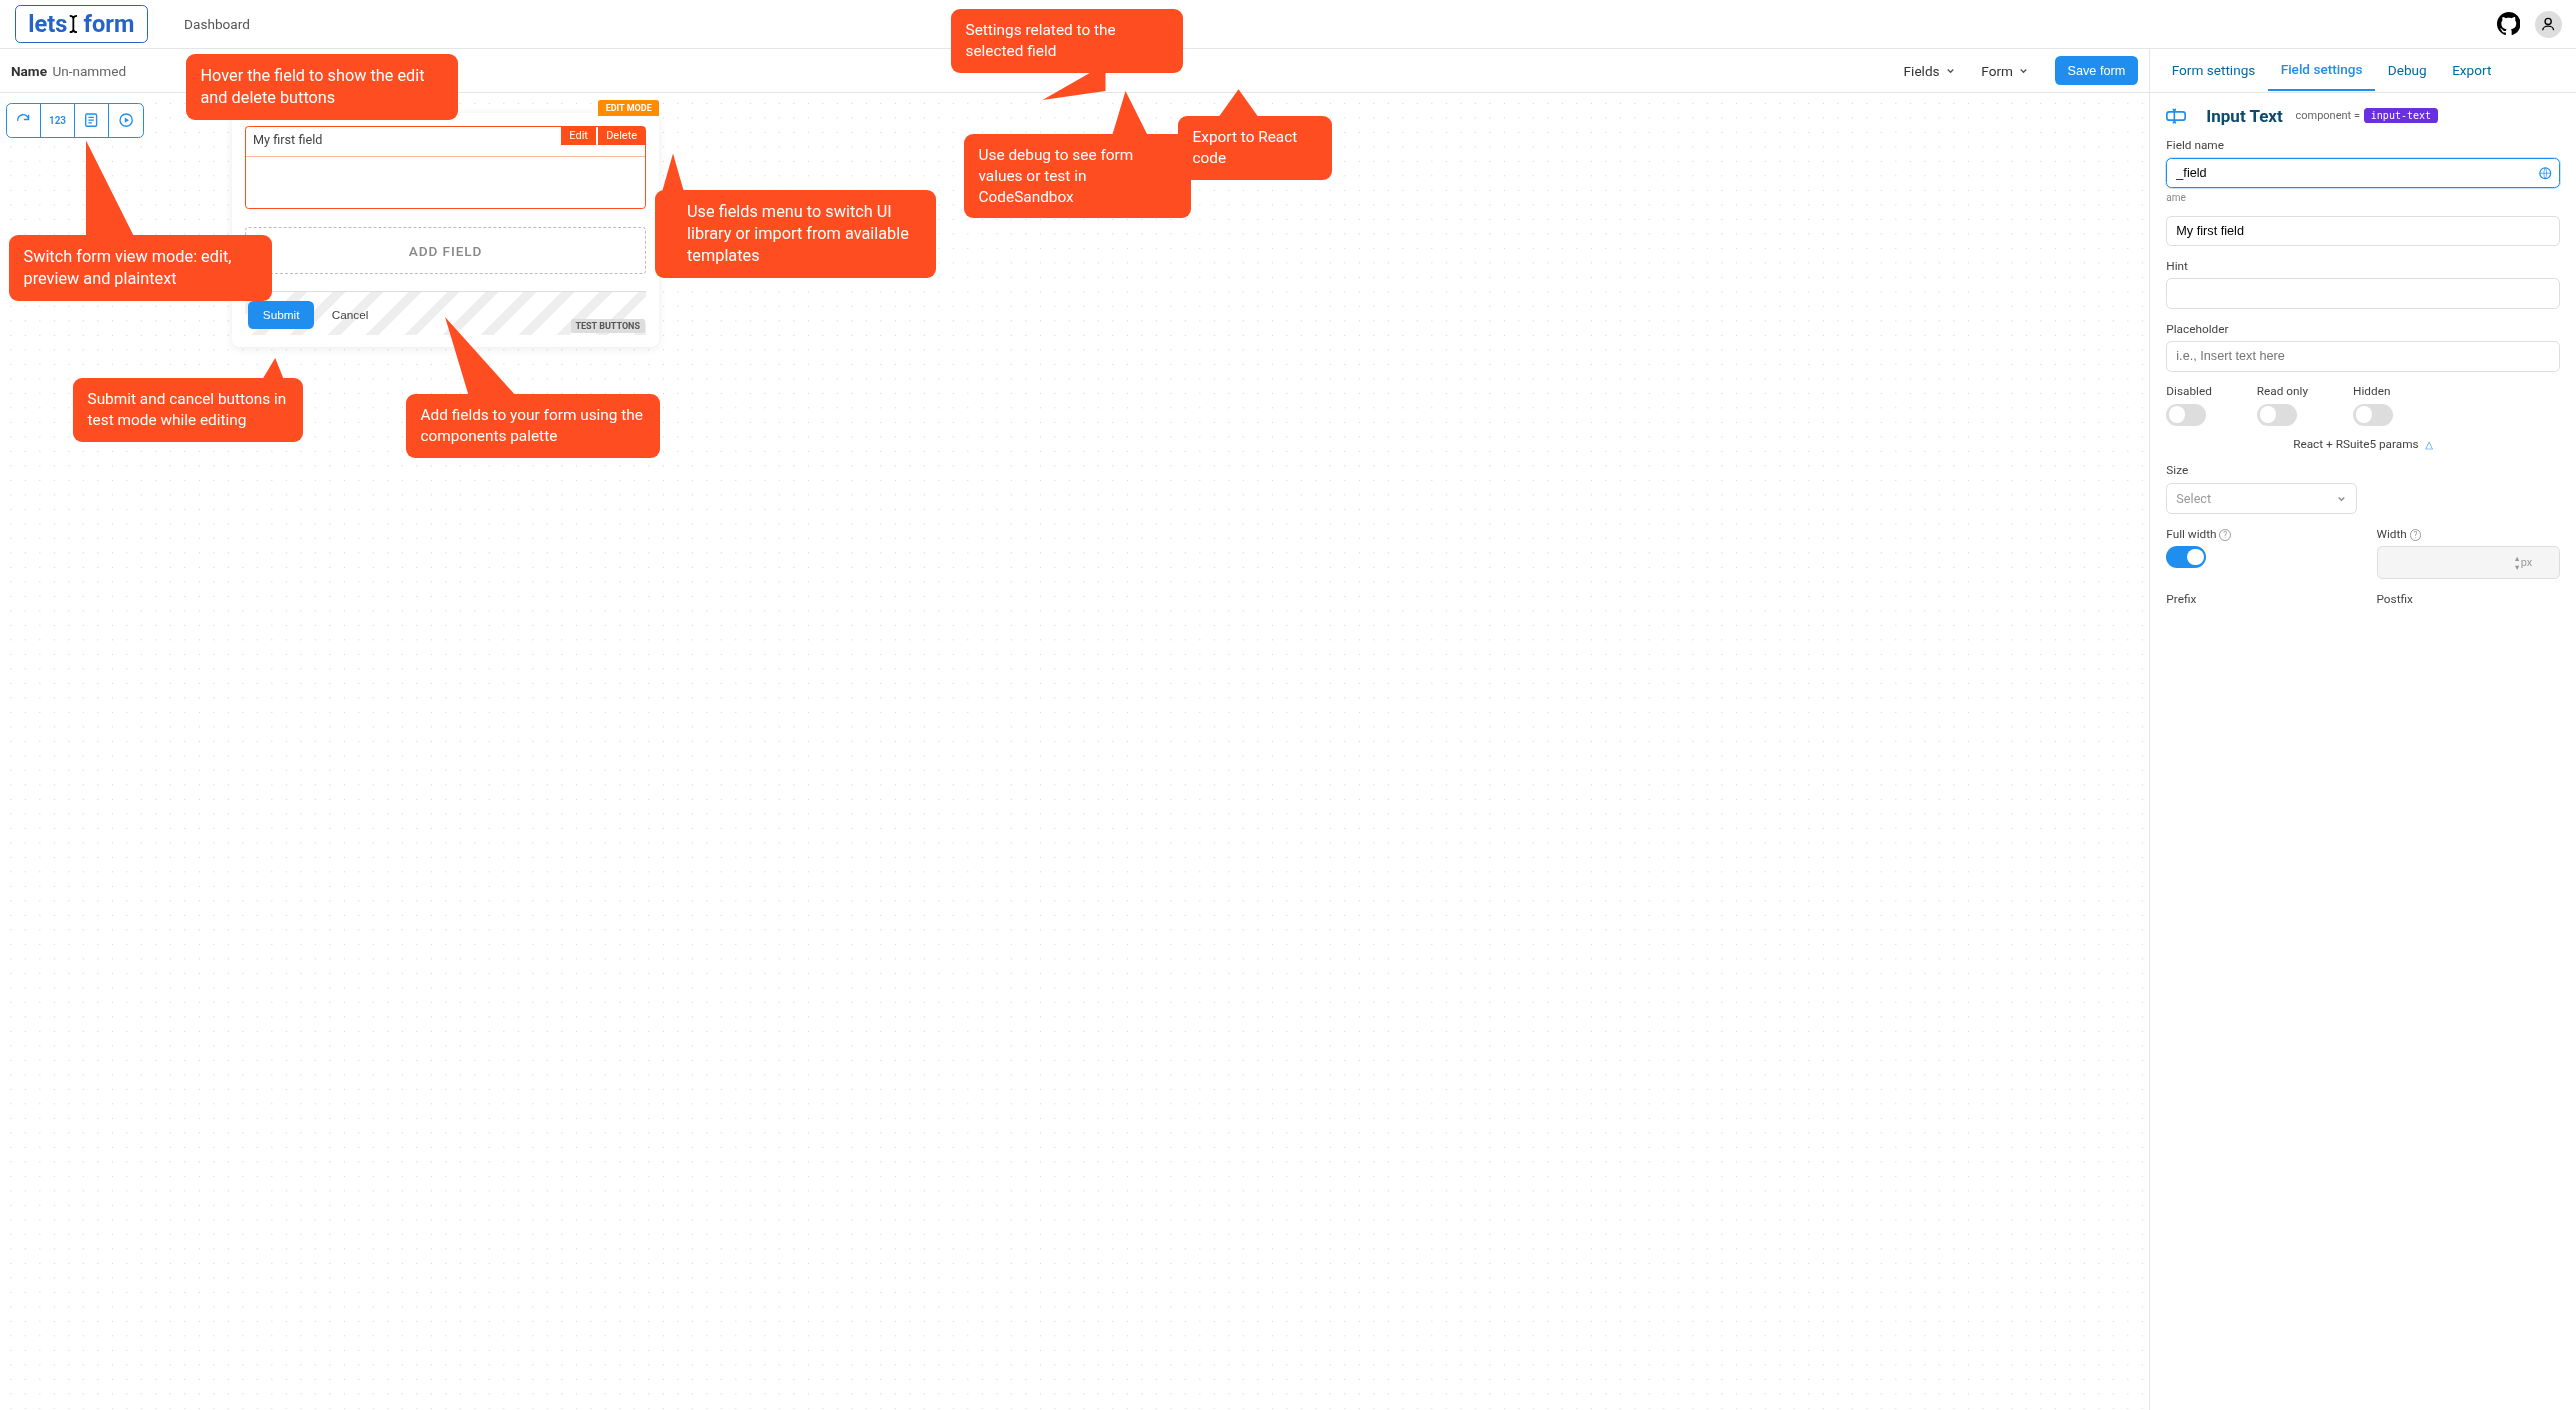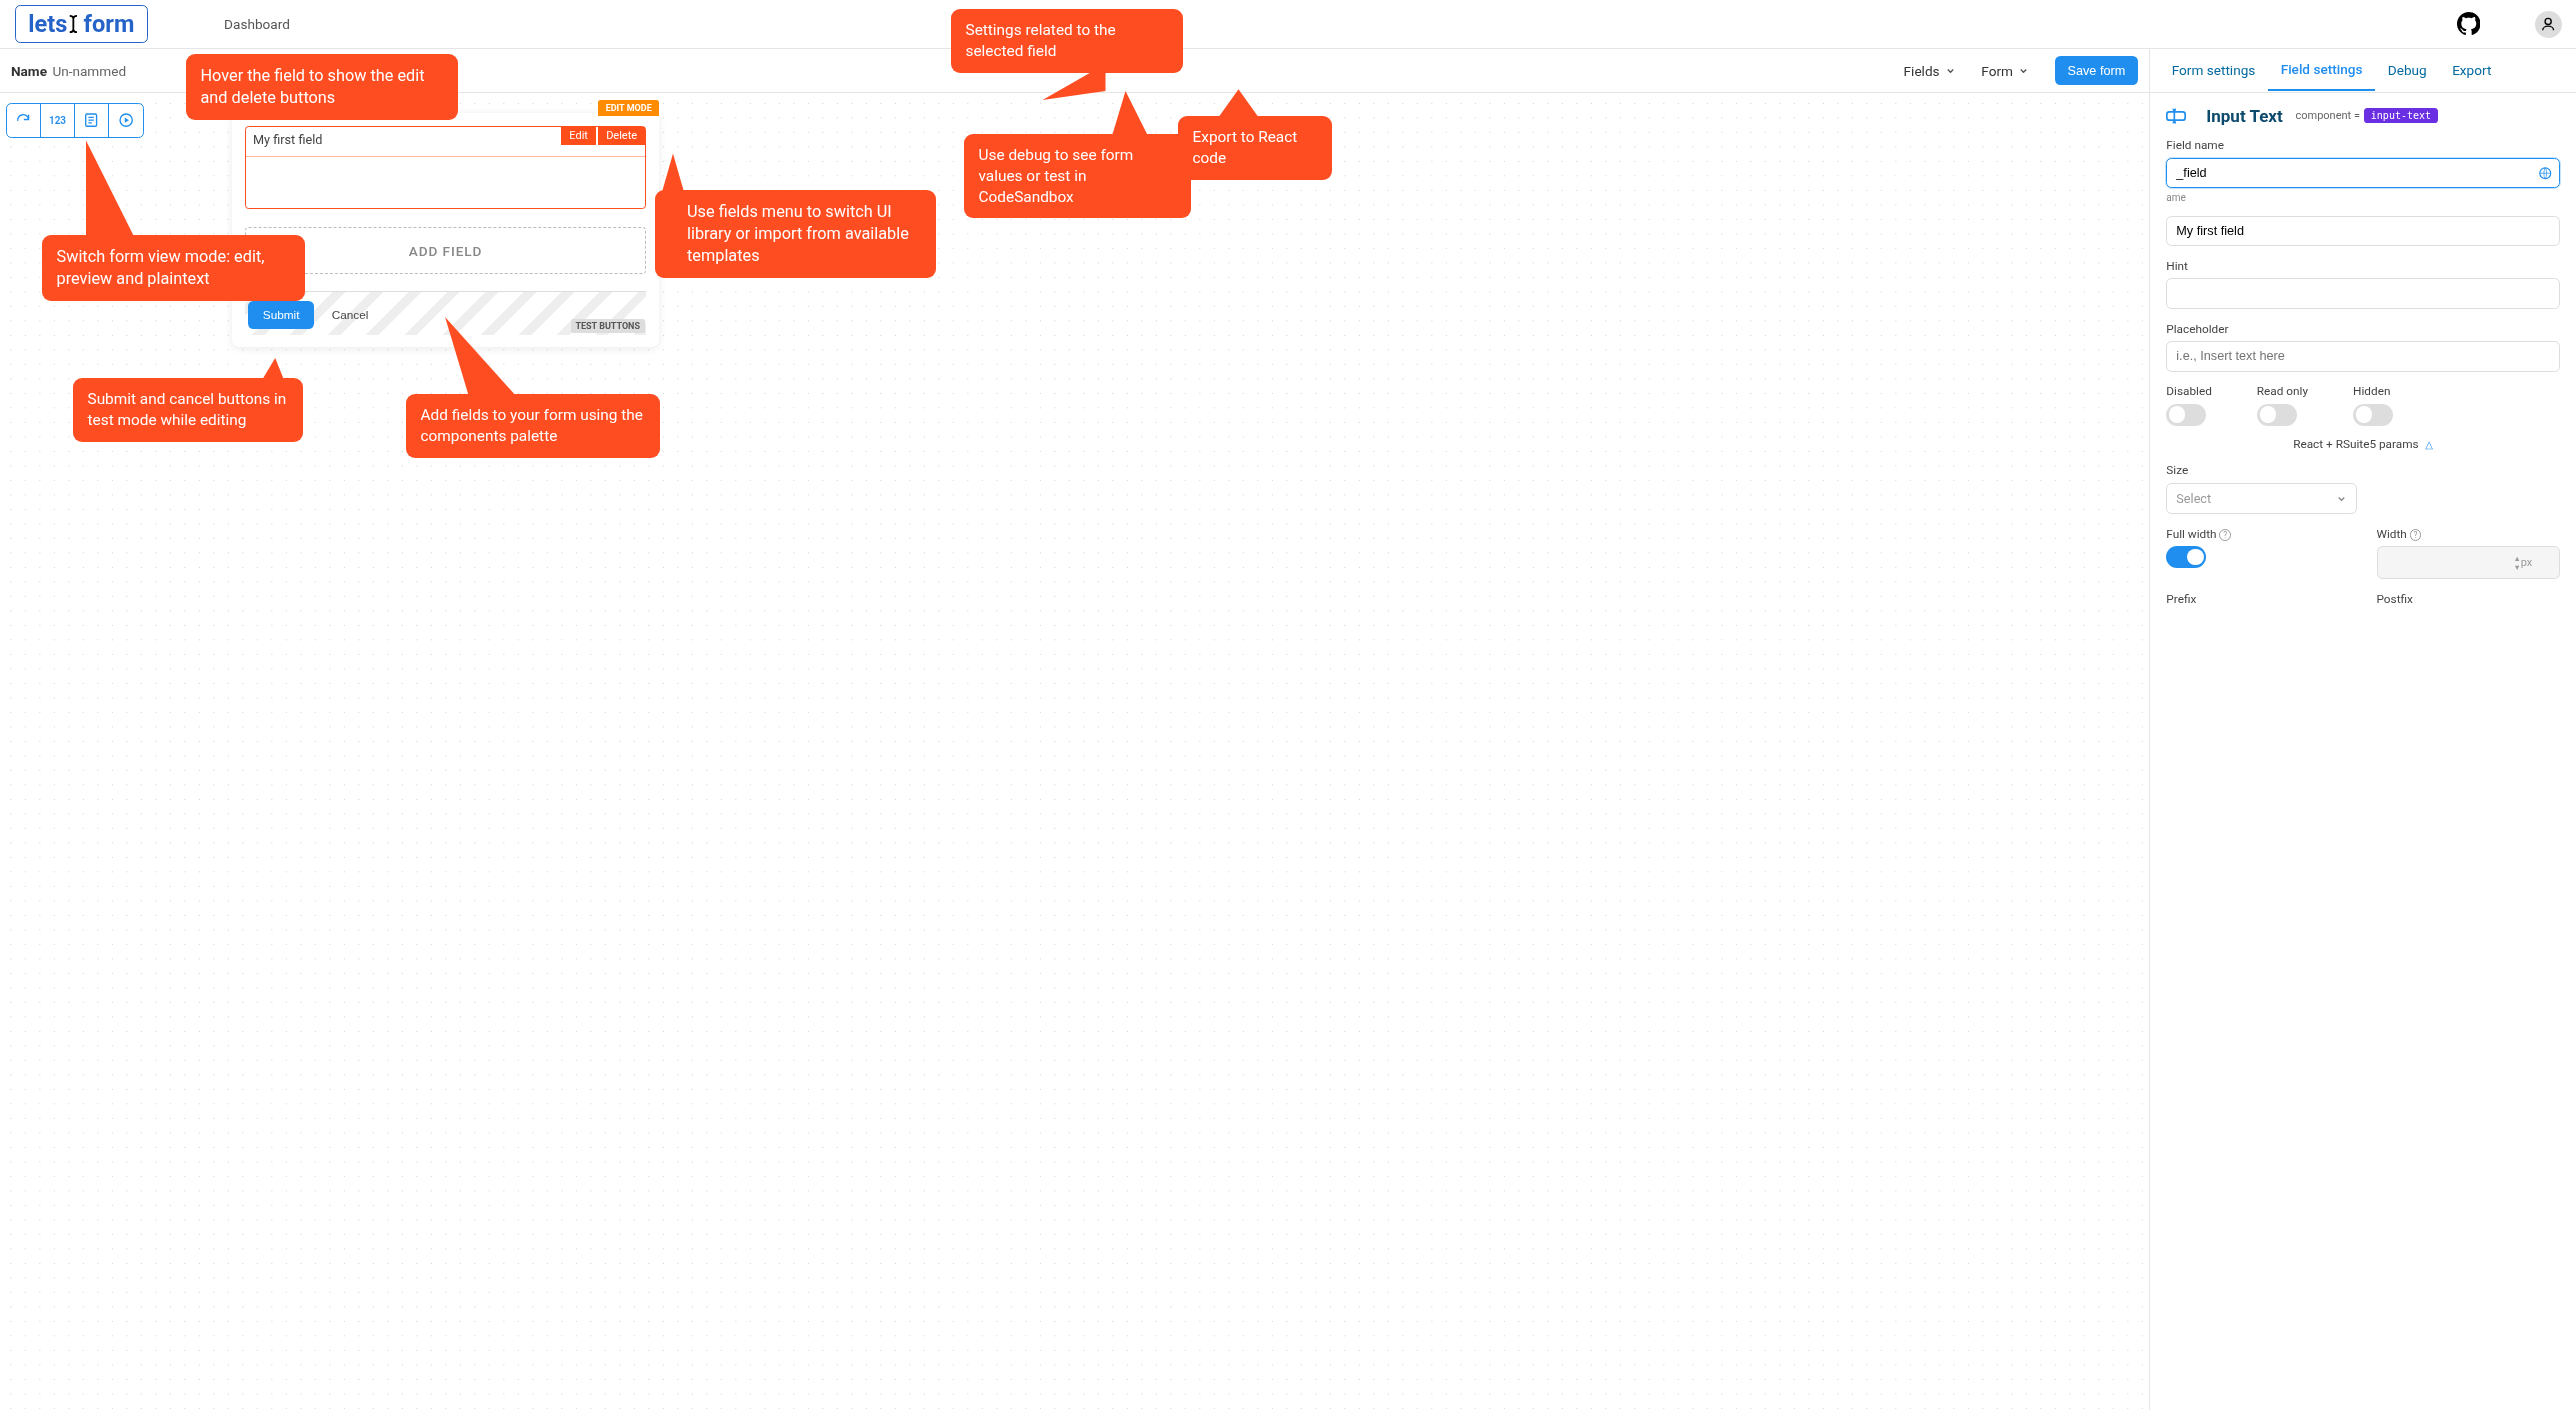--- a/index.html
+++ b/index.html
@@ -8,21 +8,20 @@
       font-size: 12.7px;
       color: #333;
       background: #fff;
     }
     .topbar {
       display: flex;
       align-items: center;
       padding: 9px 14.5px;
       border-bottom: 0.9px solid #e5e5e5;
       height: 49px;
-      gap: 40px;
     }
     .logo {
       border: 1.8px solid #2563c8;
       border-radius: 5.4px;
       padding: 3.6px 12.7px;
       font-size: 23.6px;
       font-weight: 700;
       color: #2563c8;
       display: flex;
       align-items: center;
@@ -430,21 +429,21 @@
     </div>
 
     <div class="callout" style="top:4.5px;left:186px;width:272px;">Hover the field to show the edit and delete buttons</div>
     <svg style="position:absolute;top:104px;left:655px;" width="54" height="64" viewBox="0 0 60 70">
         <polygon points="20,0 40,70 0,70" fill="#ff4d22"></polygon>
       </svg>
     <div class="callout" style="top:141px;left:655px;width:281px;padding-left:32px;">Use fields menu to switch UI library or import from available templates</div>
     <svg style="position:absolute;top:91px;left:86px;" width="54" height="109" viewBox="0 0 60 120">
         <polygon points="0,0 60,120 0,120" fill="#ff4d22"></polygon>
       </svg>
-    <div class="callout" style="top:186px;left:9px;width:263px;margin-left:33px;">Switch form view mode: edit, preview and plaintext</div>
+    <div class="callout" style="top:186px;left:9px;width:263px;">Switch form view mode: edit, preview and plaintext</div>
     <svg style="position:absolute;top:309px;left:259px;" width="27" height="27" viewBox="0 0 30 30">
         <polygon points="18,0 30,30 0,30" fill="#ff4d22"></polygon>
       </svg>
     <div class="callout small" style="top:329px;left:73px;width:230px;">Submit and cancel buttons in test mode while editing</div>
     <svg style="position:absolute;top:268px;left:445px;" width="82" height="91" viewBox="0 0 90 100">
         <polygon points="0,0 90,100 30,100" fill="#ff4d22"></polygon>
       </svg>
     <div class="callout small" style="top:345px;left:406px;width:254px;">Add fields to your form using the components palette</div>
   </div>
 

